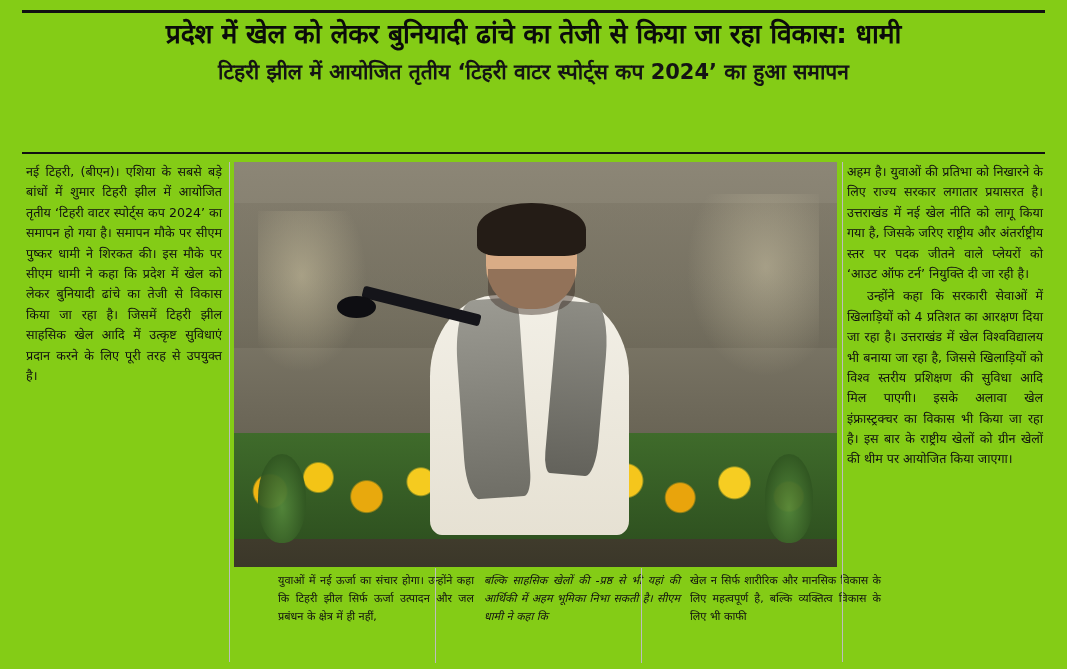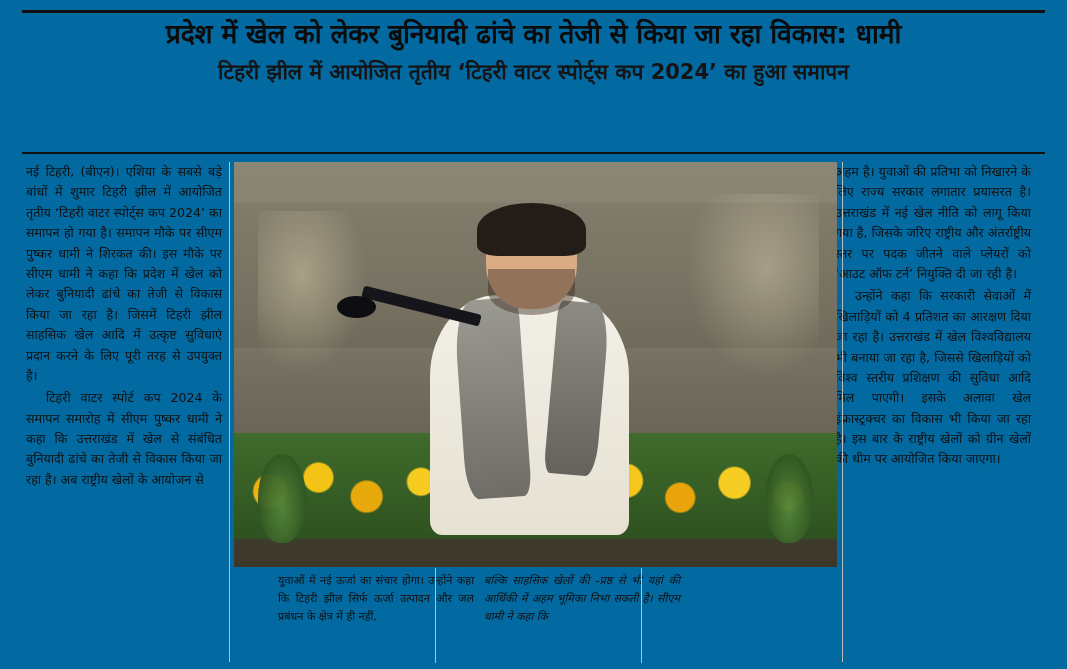--- a/index.html
+++ b/index.html
@@ -7,21 +7,21 @@
     padding: 0;
     background: #ffffff;
   }
   body {
     font-family: "Liberation Serif", "DejaVu Serif", serif;
   }
   .page {
     position: relative;
     width: 1067px;
     height: 669px;
-    background: #0369a1;
+    background: #84cc16;
     overflow: hidden;
     box-sizing: border-box;
   }
   .rule-top {
     position: absolute;
     left: 22px;
     right: 22px;
     top: 10px;
     height: 3px;
     background: #111;
@@ -85,21 +85,21 @@
   .col p.indent {
     text-indent: 20px;
   }
 
   .col-left {
     left: 26px;
     top: 162px;
     width: 196px;
   }
   .col-right {
-    right: 36px;
+    right: 24px;
     top: 162px;
     width: 196px;
   }
 
   
   .photo {
     position: absolute;
     left: 234px;
     top: 162px;
     width: 603px;
@@ -286,21 +286,20 @@
 
   <div class="headline-block">
     <div class="headline">प्रदेश में खेल को लेकर बुनियादी ढांचे का तेजी से किया जा रहा विकास: धामी</div>
     <div class="subhead">टिहरी झील में आयोजित तृतीय ‘टिहरी वाटर स्पोर्ट्स कप 2024’ का हुआ समापन</div>
   </div>
 
   <div class="rule-under-head"></div>
 
   <div class="col col-left">
     <p>नई टिहरी, (बीएन)। एशिया के सबसे बड़े बांधों में शुमार टिहरी झील में आयोजित तृतीय ‘टिहरी वाटर स्पोर्ट्स कप 2024’ का समापन हो गया है। समापन मौके पर सीएम पुष्कर धामी ने शिरकत की। इस मौके पर सीएम धामी ने कहा कि प्रदेश में खेल को लेकर बुनियादी ढांचे का तेजी से विकास किया जा रहा है। जिसमें टिहरी झील साहसिक खेल आदि में उत्कृष्ट सुविधाएं प्रदान करने के लिए पूरी तरह से उपयुक्त है।</p>
-    <p class="indent">टिहरी वाटर स्पोर्ट कप 2024 के समापन समारोह में सीएम पुष्कर धामी ने कहा कि उत्तराखंड में खेल से संबंधित बुनियादी ढांचे का तेजी से विकास किया जा रहा है। अब राष्ट्रीय खेलों के आयोजन से</p>
   </div>
 
   <div class="col col-right">
     <p>अहम है। युवाओं की प्रतिभा को निखारने के लिए राज्य सरकार लगातार प्रयासरत है। उत्तराखंड में नई खेल नीति को लागू किया गया है, जिसके जरिए राष्ट्रीय और अंतर्राष्ट्रीय स्तर पर पदक जीतने वाले प्लेयरों को ‘आउट ऑफ टर्न’ नियुक्ति दी जा रही है।</p>
     <p class="indent">उन्होंने कहा कि सरकारी सेवाओं में खिलाड़ियों को 4 प्रतिशत का आरक्षण दिया जा रहा है। उत्तराखंड में खेल विश्वविद्यालय भी बनाया जा रहा है, जिससे खिलाड़ियों को विश्व स्तरीय प्रशिक्षण की सुविधा आदि मिल पाएगी। इसके अलावा खेल इंफ्रास्ट्रक्चर का विकास भी किया जा रहा है। इस बार के राष्ट्रीय खेलों को ग्रीन खेलों की थीम पर आयोजित किया जाएगा।</p>
   </div>
 
   <div class="photo">
     <div class="ph-bg"></div>
     <div class="ph-banner"></div>
@@ -321,19 +320,22 @@
     <div class="ph-mic"></div>
     <div class="ph-mic-head"></div>
   </div>
 
   <div class="bot bot-1">
     <p>युवाओं में नई ऊर्जा का संचार होगा। उन्होंने कहा कि टिहरी झील सिर्फ ऊर्जा उत्पादन और जल प्रबंधन के क्षेत्र में ही नहीं,</p>
   </div>
   <div class="bot bot-2">
     <p>बल्कि साहसिक खेलों की -प्रष्ठ से भी यहां की आर्थिकी में अहम भूमिका निभा सकती है। सीएम धामी ने कहा कि</p>
   </div>
+  <div class="bot bot-3">
+    <p>खेल न सिर्फ शारीरिक और मानसिक विकास के लिए महत्वपूर्ण है, बल्कि व्यक्तित्व विकास के लिए भी काफी</p>
+  </div>
 
   <div class="vline" style="left:229px; top:162px; height:500px;"></div>
   <div class="vline" style="left:435px; top:568px; height:95px;"></div>
   <div class="vline" style="left:641px; top:568px; height:95px;"></div>
   <div class="vline" style="left:842px; top:162px; height:500px;"></div>
 
 </div>
 
 </body></html>

